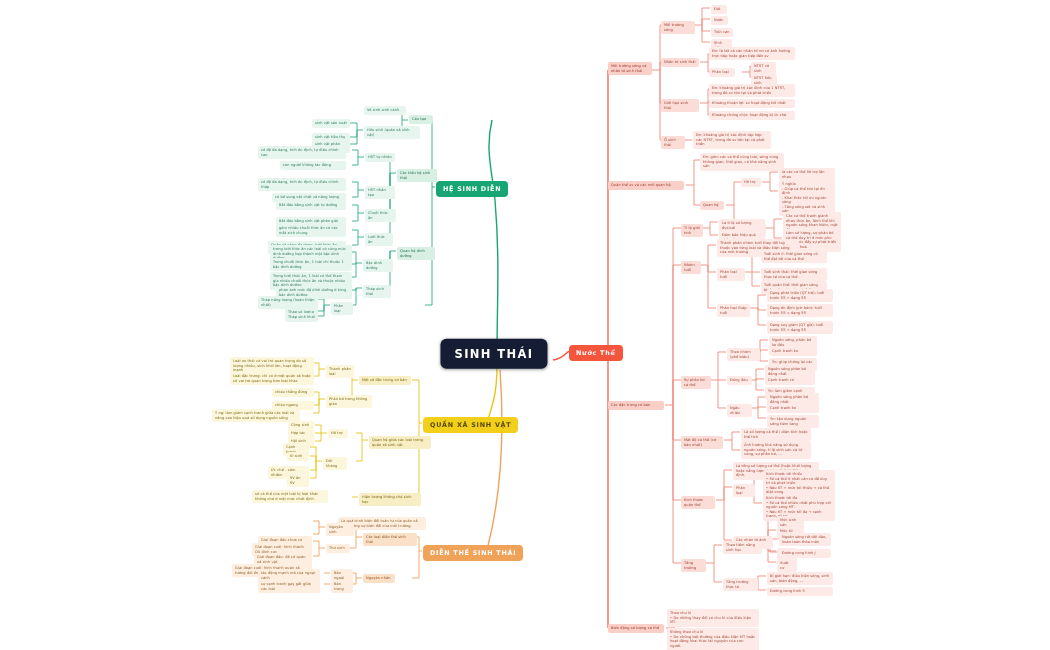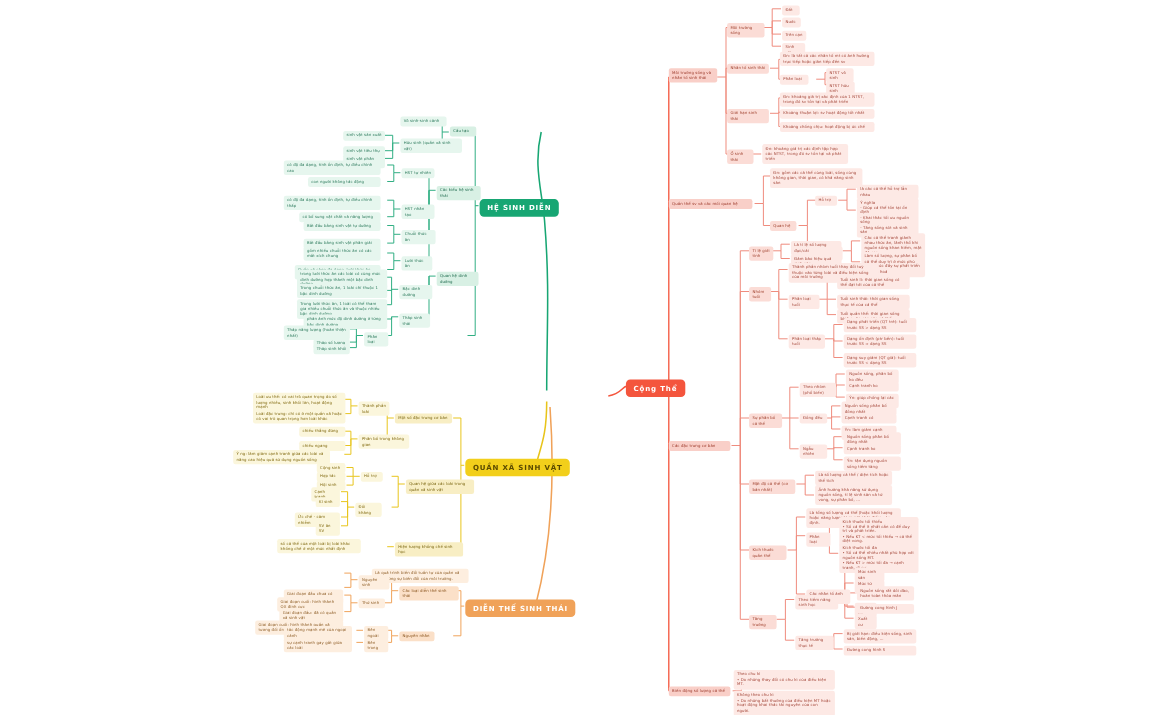--- a/index.html
+++ b/index.html
@@ -164,20 +164,21 @@
     <path d="M762 545 L 770 545 L 770 539 M770 545 L 770 552" stroke="#ef8b7c"></path>
     <path d="M770 539 L 778 539 M770 552 L 778 552" stroke="#ef8b7c"></path>
     <path d="M750 582 L 758 582 L 758 576 M758 582 L 758 590" stroke="#ef8b7c"></path>
     <path d="M758 576 L 766 576 M758 590 L 766 590" stroke="#ef8b7c"></path>
 
     <path d="M666 628 L 674 628 L 674 618 M674 628 L 674 638" stroke="#ef8b7c"></path>
     <path d="M674 618 L 682 618 M674 638 L 682 638" stroke="#ef8b7c"></path>
   </g>
 </svg>
 
+<div class="node root" style="left:494px;top:354px;transform:translate(-50%,-50%);">SINH THÁI</div>
 
 <div class="node main green" style="left:436px;top:181px;">HỆ SINH DIỄN</div>
 
 <div class="node leaf g1" style="left:409px;top:115px;width:24px;">Cấu tạo</div>
 <div class="node leaf g2" style="left:364px;top:106px;width:42px;">Vô sinh-sinh cảnh</div>
 <div class="node leaf g2" style="left:364px;top:126px;width:56px;">Hữu sinh (quần xã sinh vật)</div>
 <div class="node leaf g2" style="left:312px;top:119px;width:38px;">sinh vật sản xuất</div>
 <div class="node leaf g2" style="left:312px;top:133px;width:38px;">sinh vật tiêu thụ</div>
 <div class="node leaf g2" style="left:312px;top:140px;width:38px;">sinh vật phân giải</div>
 
@@ -241,21 +242,21 @@
 <div class="node leaf o2" style="left:252px;top:543px;width:60px;">Giai đoạn cuối: hình thành QX đỉnh cực</div>
 <div class="node leaf o2" style="left:326px;top:544px;width:24px;">Thứ sinh</div>
 <div class="node leaf o2" style="left:254px;top:553px;width:58px;">Giai đoạn đầu: đã có quần xã sinh vật</div>
 <div class="node leaf o2 multi" style="left:232px;top:564px;width:80px;">Giai đoạn cuối: hình thành quần xã tương đối ổn định hoặc suy thoái</div>
 <div class="node leaf o1" style="left:363px;top:574px;width:32px;">Nguyên nhân</div>
 <div class="node leaf o2" style="left:331px;top:569px;width:22px;">Bên ngoài</div>
 <div class="node leaf o2" style="left:258px;top:569px;width:62px;">tác động mạnh mẽ của ngoại cảnh</div>
 <div class="node leaf o2" style="left:331px;top:580px;width:22px;">Bên trong</div>
 <div class="node leaf o2" style="left:258px;top:580px;width:62px;">sự cạnh tranh gay gắt giữa các loài</div>
 
-<div class="node main red" style="left:569px;top:345px;">Cộng Thể</div>
+<div class="node main red" style="left:569px;top:345px;">Nước Thể</div>
 
 <div class="node leaf r1 multi" style="left:608px;top:62px;width:44px;">Môi trường sống và nhân tố sinh thái</div>
 <div class="node leaf r2" style="left:661px;top:21px;width:34px;">Môi trường sống</div>
 <div class="node leaf r3" style="left:711px;top:5px;width:16px;">Đất</div>
 <div class="node leaf r3" style="left:711px;top:16px;width:17px;">Nước</div>
 <div class="node leaf r3" style="left:711px;top:28px;width:22px;">Trên cạn</div>
 <div class="node leaf r3" style="left:711px;top:39px;width:21px;">Sinh vật</div>
 
 <div class="node leaf r2" style="left:661px;top:58px;width:38px;">Nhân tố sinh thái</div>
 <div class="node leaf r3 multi" style="left:709px;top:47px;width:86px;">Đn: là tất cả các nhân tố mt có ảnh hưởng trực tiếp hoặc gián tiếp đến sv</div>

